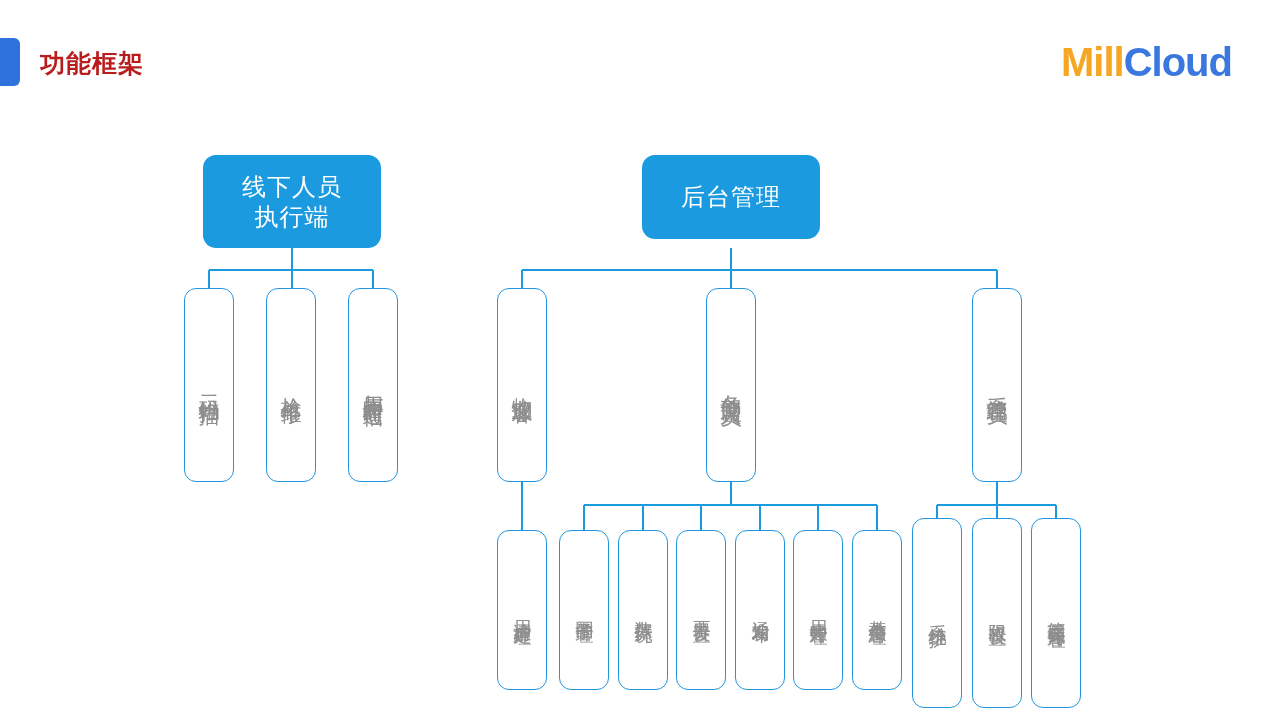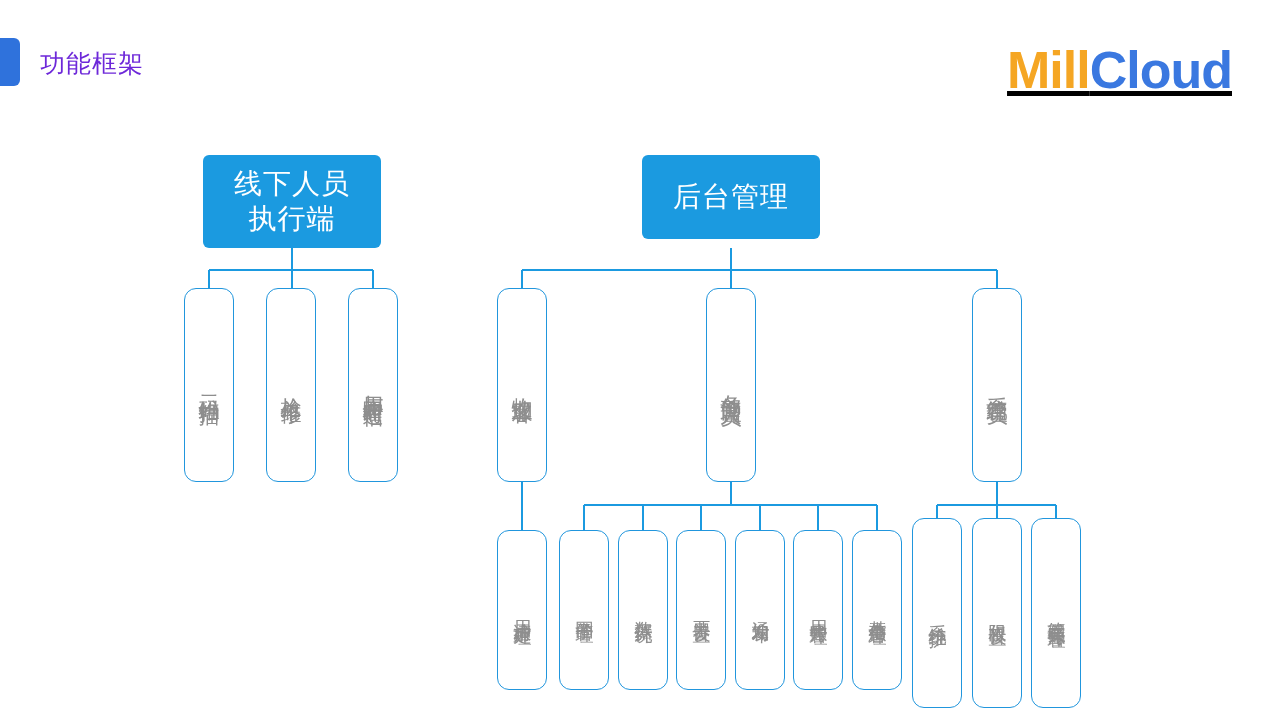--- a/index.html
+++ b/index.html
@@ -9,41 +9,41 @@
     position:relative;
   }
   
   #header{position:absolute;left:0;top:0;width:1280px;height:110px;}
   #accent-bar{
     position:absolute;left:-8px;top:38px;width:28px;height:48px;
     background:#2f72dc;border-radius:6px;
   }
   #page-title{
     position:absolute;left:40px;top:47px;
-    font-size:25px;font-weight:normal;color:#6d28d9;letter-spacing:1px;
+    font-size:25px;font-weight:bold;color:#b91c1c;letter-spacing:1px;
     white-space:nowrap;
   }
   #logo{
     position:absolute;right:48px;top:40px;
-    font-size:52px;font-weight:bold;letter-spacing:-1px;white-space:nowrap;text-decoration:underline;
+    font-size:40px;font-weight:bold;letter-spacing:-1px;white-space:nowrap;
   }
   #logo .mill{color:#f5a623;}
   #logo .cloud{color:#3a78e0;}
 
   
   #diagram{position:absolute;left:0;top:0;width:1280px;height:720px;}
   #connectors{position:absolute;left:0;top:0;width:1280px;height:720px;pointer-events:none;}
 
   .node{position:absolute;box-sizing:border-box;}
 
   
   .root-node{
-    background:#1b9ae0;border-radius:6px;
+    background:#1b9ae0;border-radius:13px;
     display:flex;align-items:center;justify-content:center;
-    color:#ffffff;font-size:28px;line-height:1.22;text-align:center;
+    color:#ffffff;font-size:24px;line-height:1.22;text-align:center;
     letter-spacing:1px;
   }
   .root-node .txt{display:block;}
 
   
   .v-node{
     border:1.6px solid #2196dd;border-radius:12px;background:#ffffff;
     display:flex;align-items:center;justify-content:center;
   }
   .v-node .txt{

